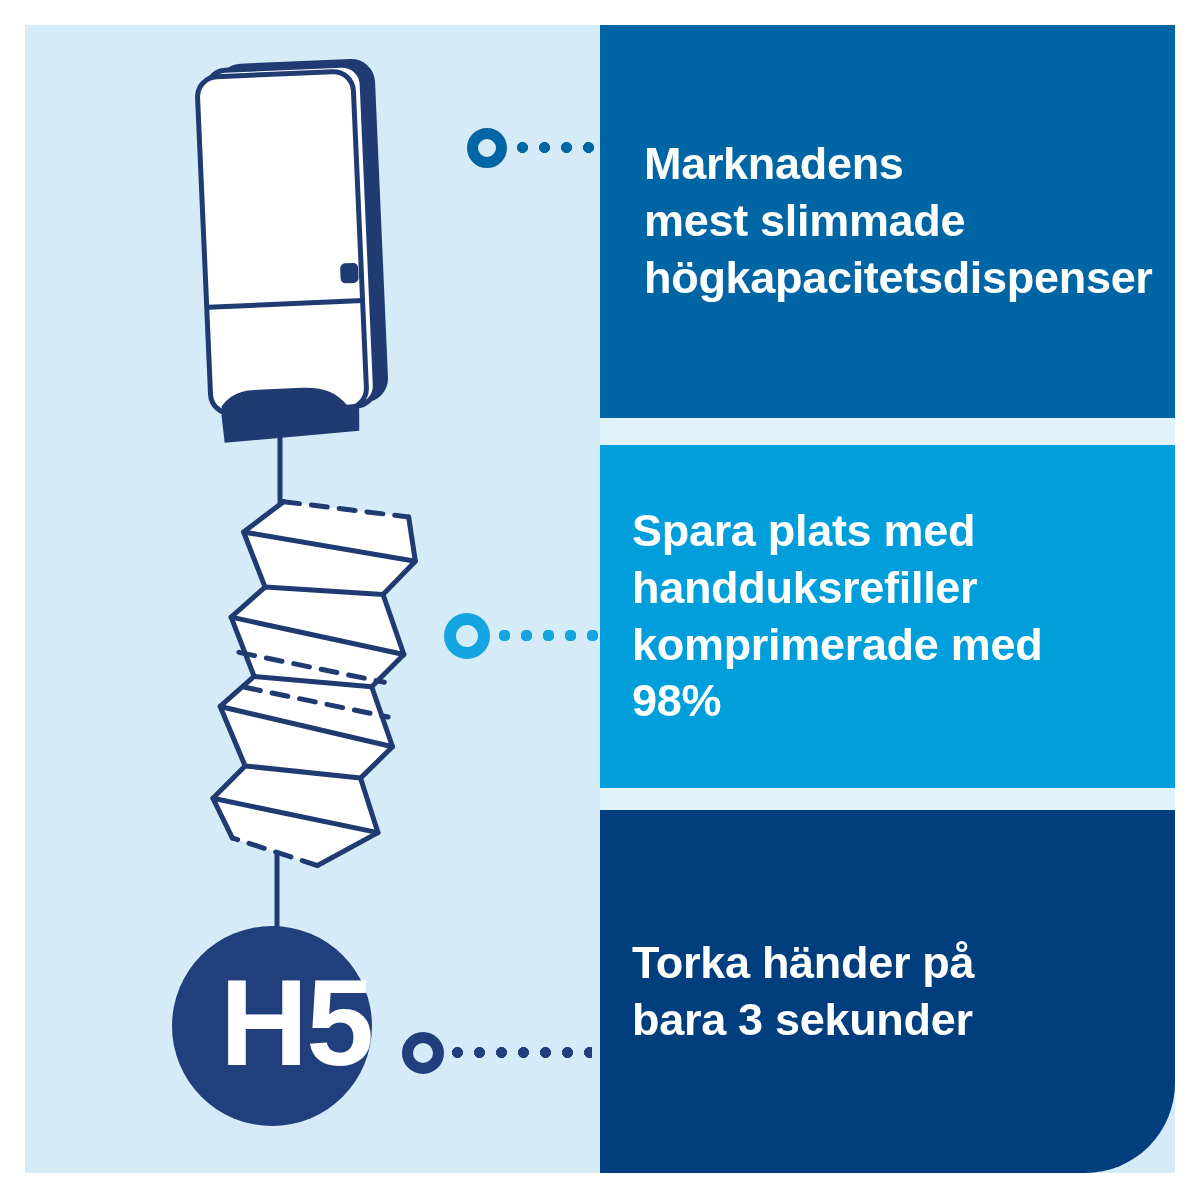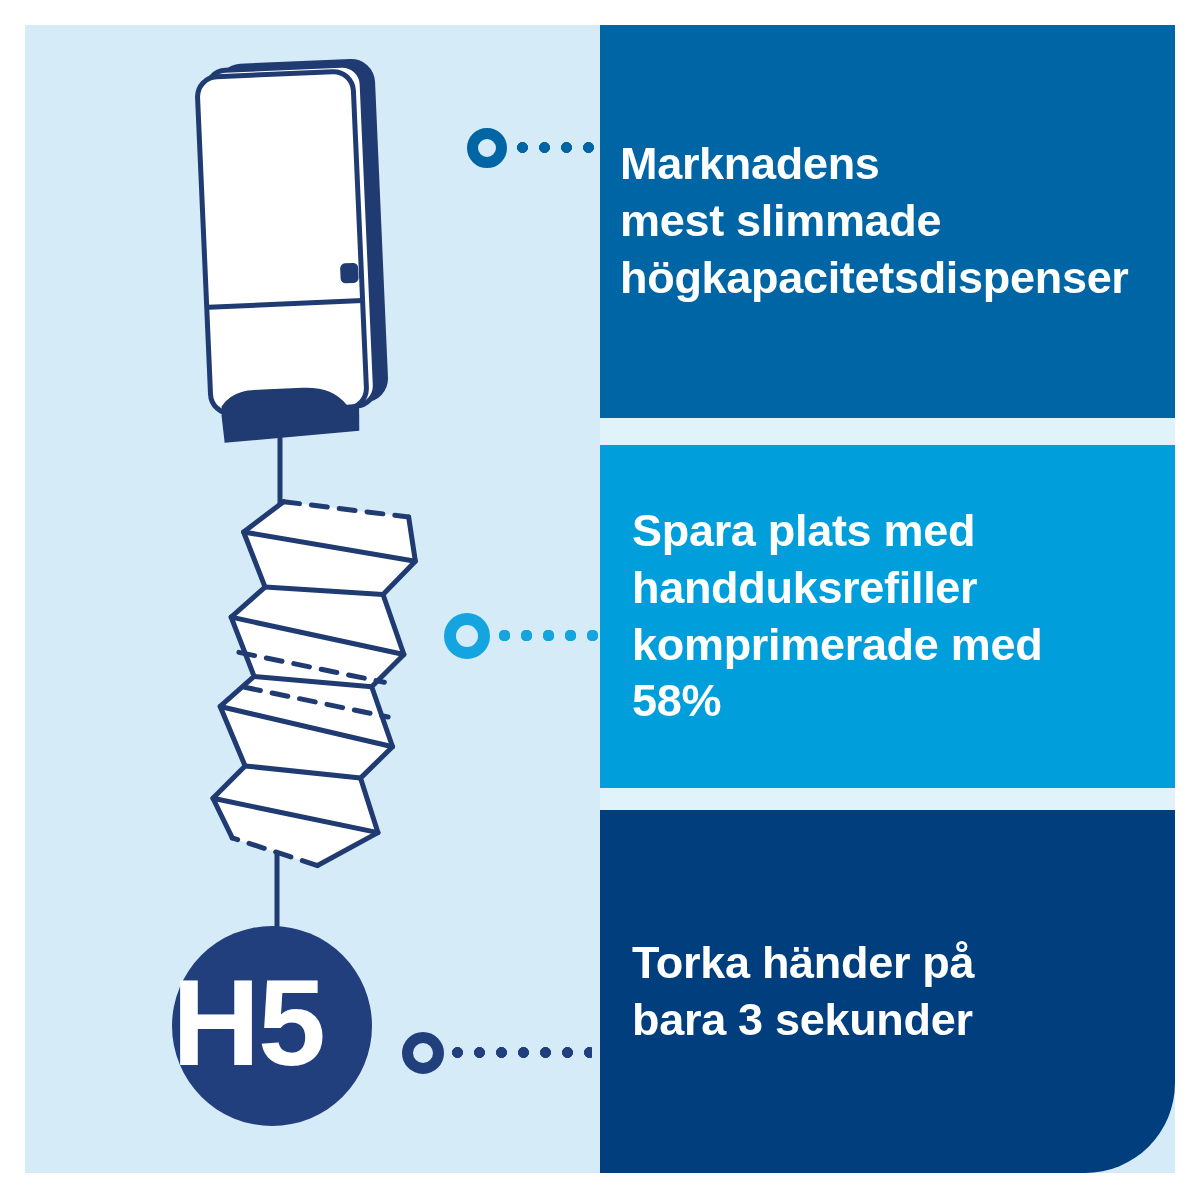--- a/index.html
+++ b/index.html
@@ -20,21 +20,21 @@
   .canvas{position:absolute;left:25px;top:25px;width:1150px;height:1148px;
     background:var(--canvas-blue);}
 
   .illu{position:absolute;left:0;top:0;width:1200px;height:1200px;pointer-events:none;}
 
   
   .panel-col{position:absolute;left:600px;top:25px;width:575px;height:1148px;}
   .panel{display:flex;flex-direction:column;justify-content:center;}
   .panel-text{color:var(--text-white);font-weight:bold;font-size:45px;line-height:1.26;
     letter-spacing:-0.3px;white-space:pre-line;}
-  .panel-top{height:393px;background:var(--panel-blue);padding-left:20px;}
+  .panel-top{height:393px;background:var(--panel-blue);padding-left:44px;}
   .panel-mid{height:343px;background:var(--panel-cyan);padding-left:32px;}
   .panel-bot{height:363px;background:var(--panel-navy);padding-left:32px;
     border-bottom-right-radius:90px;}
   .gap1{height:27px;background:var(--gap-blue);}
   .gap2{height:22px;background:var(--gap-blue);}
 
   
   .ring{position:absolute;border-radius:50%;background:transparent;}
   .ring-top{left:467px;top:128px;width:40px;height:40px;border:11px solid var(--panel-blue);}
   .ring-mid{left:444px;top:613px;width:46px;height:46px;border:12px solid #14a5e0;}
@@ -42,21 +42,21 @@
   .dots{position:absolute;height:11px;background-repeat:repeat-x;background-size:22px 11px;}
   .dots-top{left:517px;top:142px;width:84px;
     background-image:radial-gradient(circle at 5.5px 5.5px,var(--panel-blue) 0 5.3px,transparent 5.8px);}
   .dots-mid{left:499px;top:630px;width:102px;
     background-image:radial-gradient(circle at 5.5px 5.5px,#14a5e0 0 5.6px,transparent 6px);}
   .dots-bot{left:452px;top:1047px;width:140px;
     background-image:radial-gradient(circle at 5.5px 5.5px,var(--badge-navy) 0 5.3px,transparent 5.8px);}
 
   
   .badge{position:absolute;left:172px;top:926px;width:200px;height:200px;border-radius:50%;
-    background:var(--badge-navy);display:flex;align-items:center;justify-content:flex-start;}
+    background:var(--badge-navy);display:flex;align-items:center;justify-content:flex-end;}
   .badge-label{color:#ffffff;font-weight:bold;font-size:122px;letter-spacing:-2px;
     line-height:1;padding-bottom:6px;}
 </style>
 </head>
 <body>
 
 <div class="stage">
 
   <div class="canvas"></div>
 
@@ -98,21 +98,21 @@
     <div class="panel panel-top">
       <div class="panel-text">Marknadens
 mest slimmade
 högkapacitetsdispenser</div>
     </div>
     <div class="gap1"></div>
     <div class="panel panel-mid">
       <div class="panel-text">Spara plats med
 handduksrefiller
 komprimerade med
-58%</div>
+98%</div>
     </div>
     <div class="gap2"></div>
     <div class="panel panel-bot">
       <div class="panel-text">Torka händer på
 bara 3 sekunder</div>
     </div>
   </div>
 
   <div class="ring ring-top"></div>
   <div class="dots dots-top"></div>

